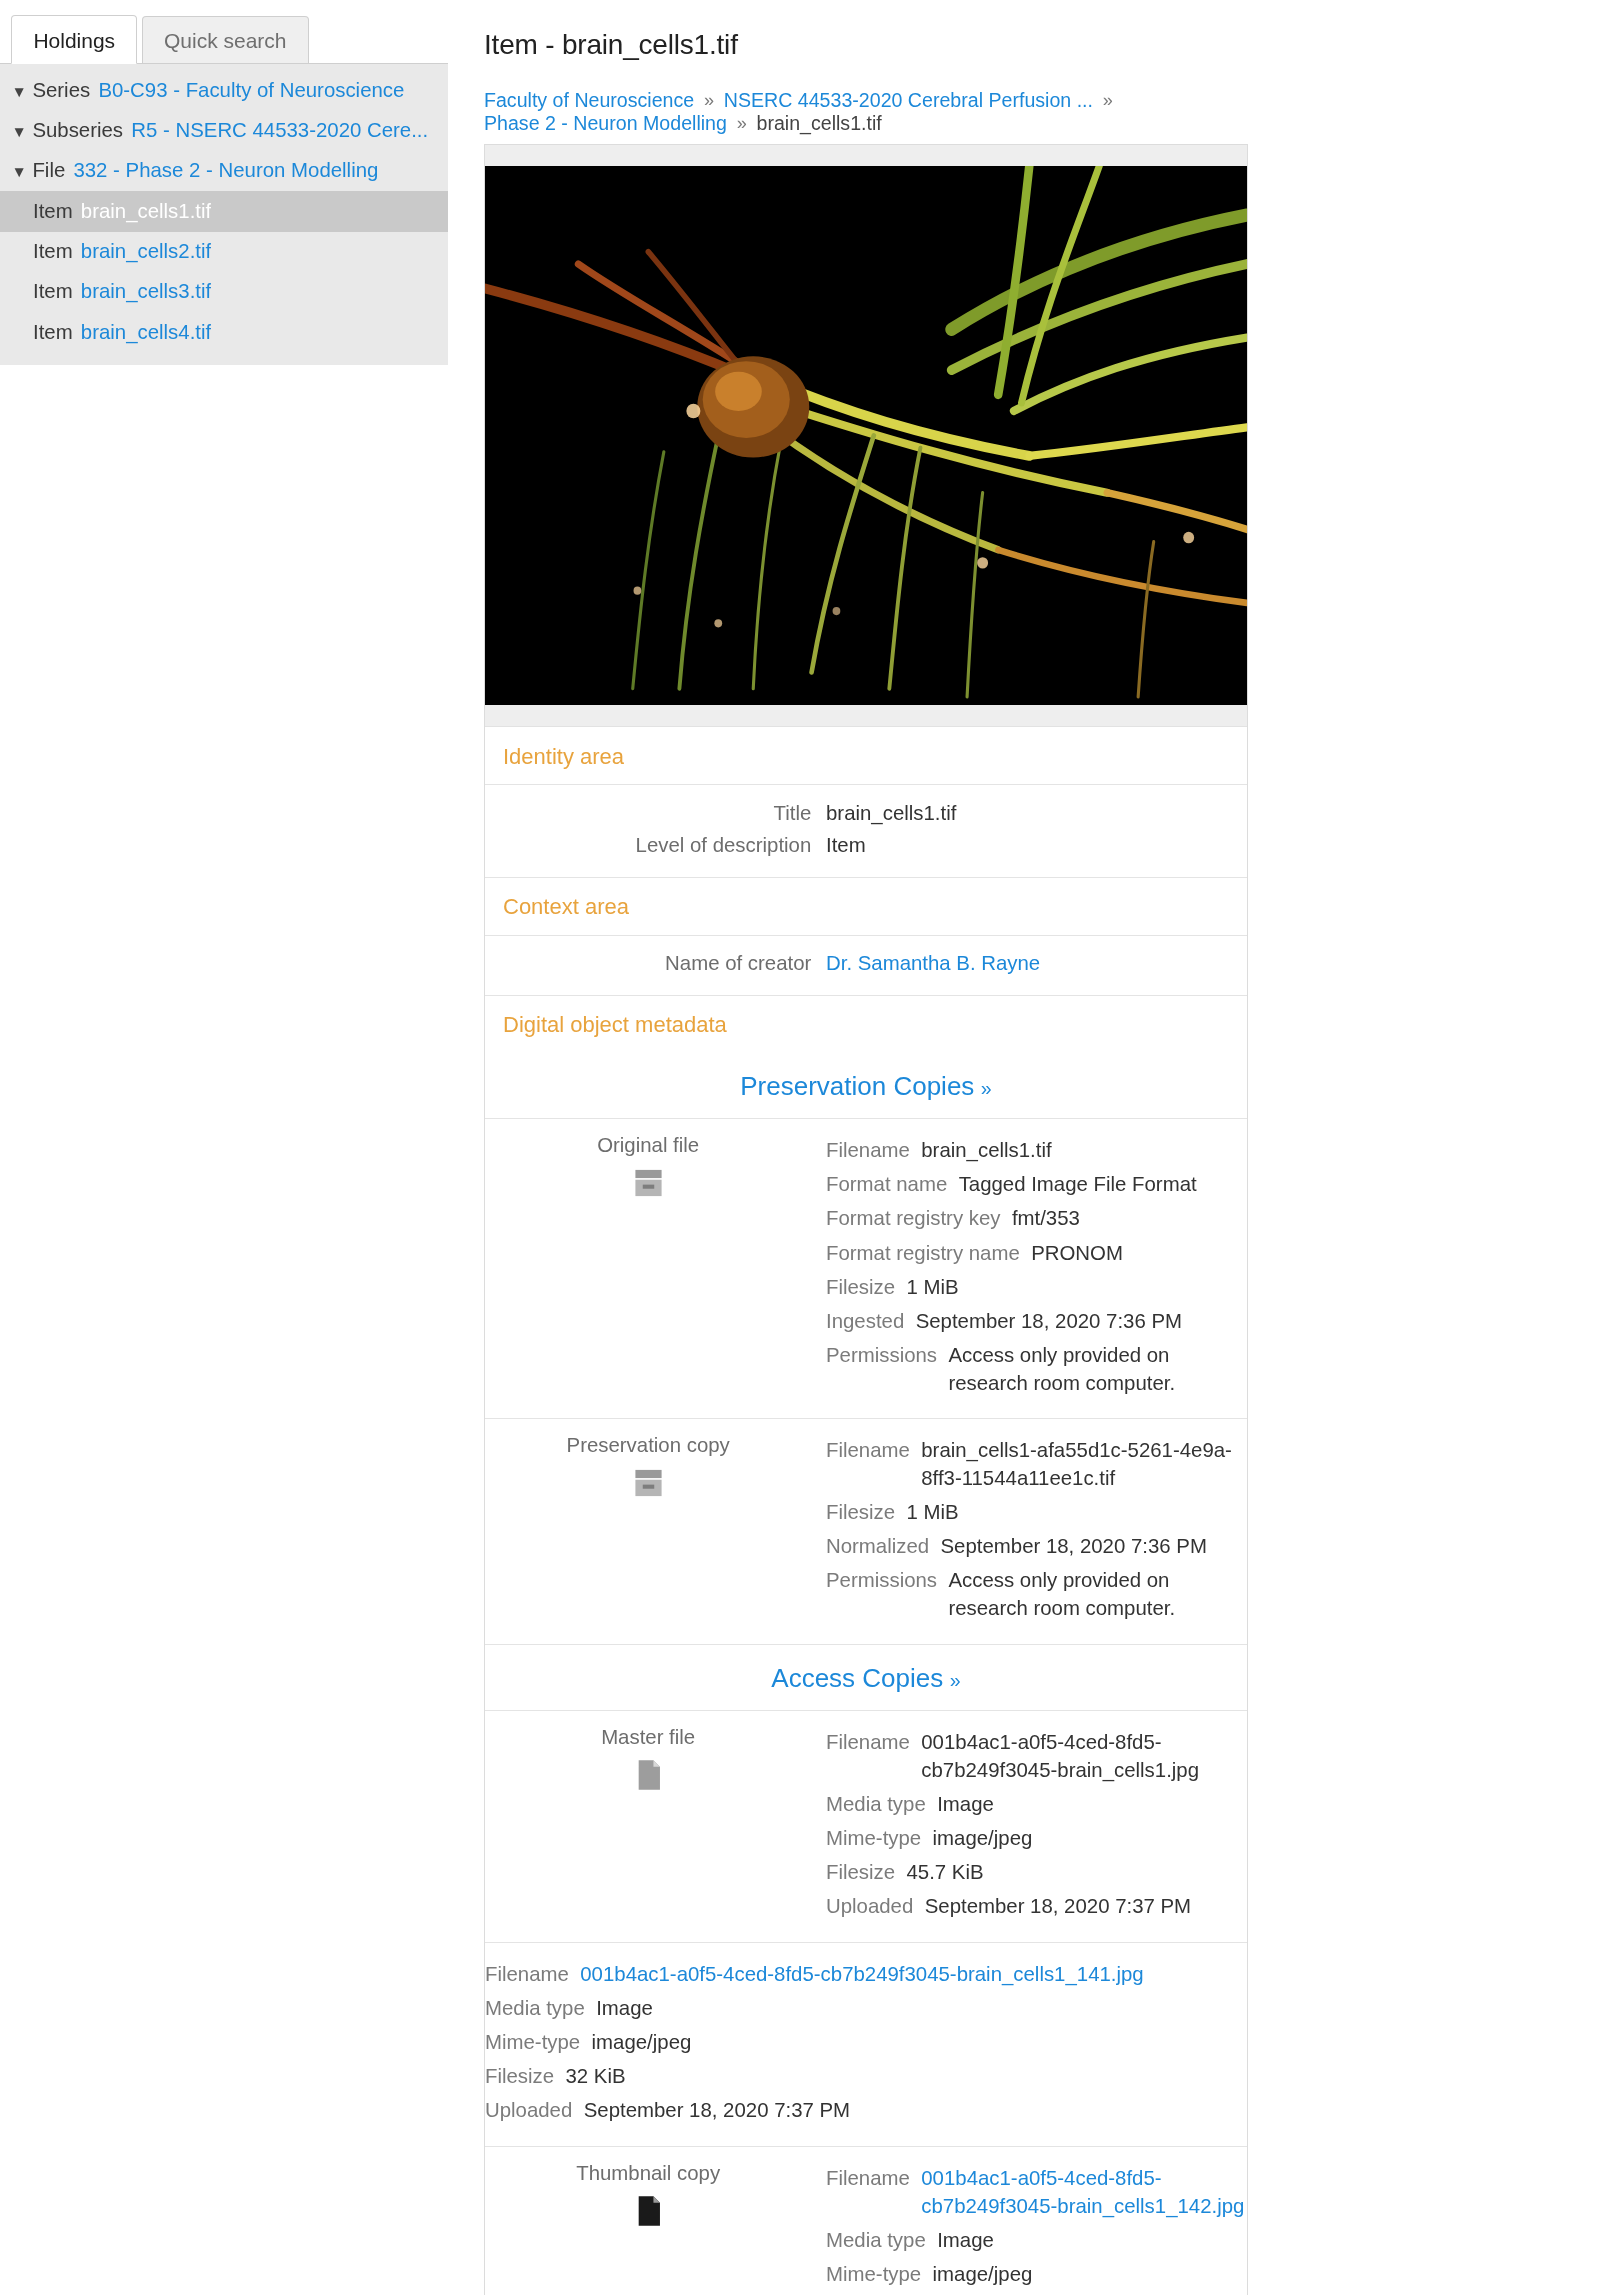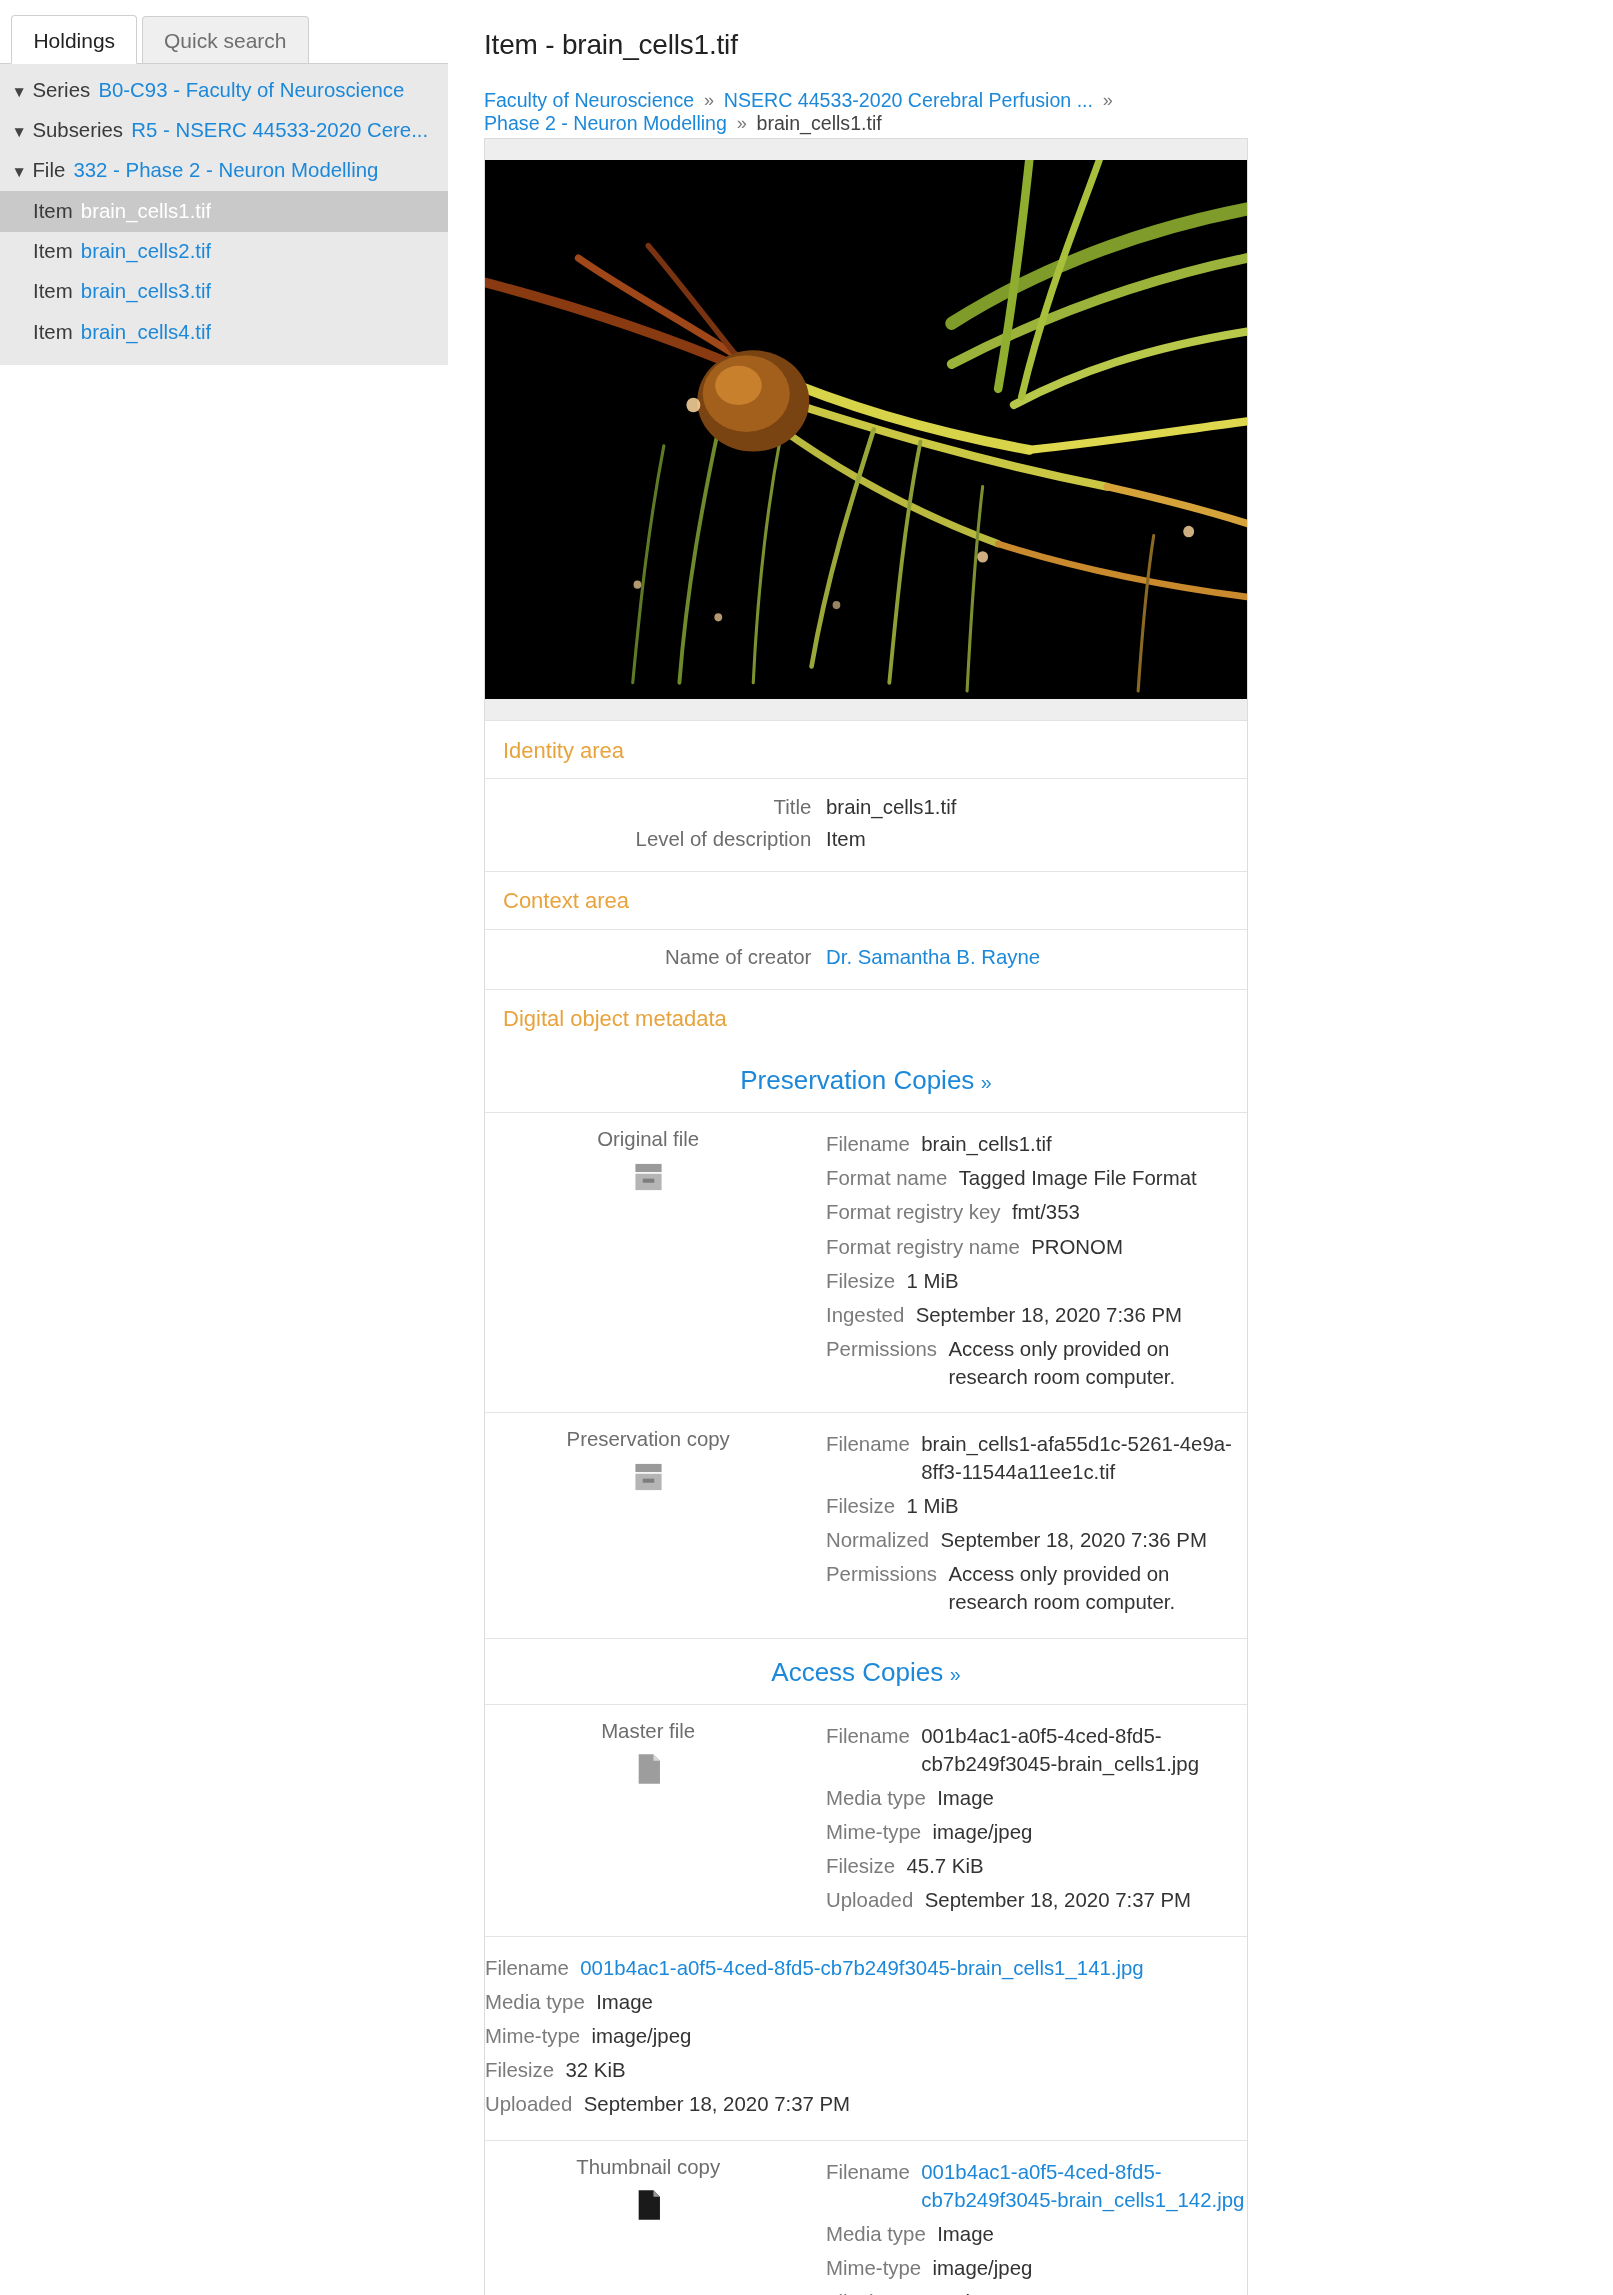--- a/index.html
+++ b/index.html
@@ -98,21 +98,21 @@
   }
   h1.page-title {
     font-size: 28px;
     font-weight: normal;
     color: #222;
     margin: 14.7px 0 28px 0;
     letter-spacing: -0.2px;
   }
   .breadcrumb {
     font-size: 19.6px;
-    margin-bottom: 3px;
+    margin-bottom: 9px;
     color: #555;
     display: flex;
     flex-wrap: wrap;
     align-items: center;
   }
   .breadcrumb a {
     color: #1c88d9;
     text-decoration: none;
   }
   .breadcrumb .sep {

